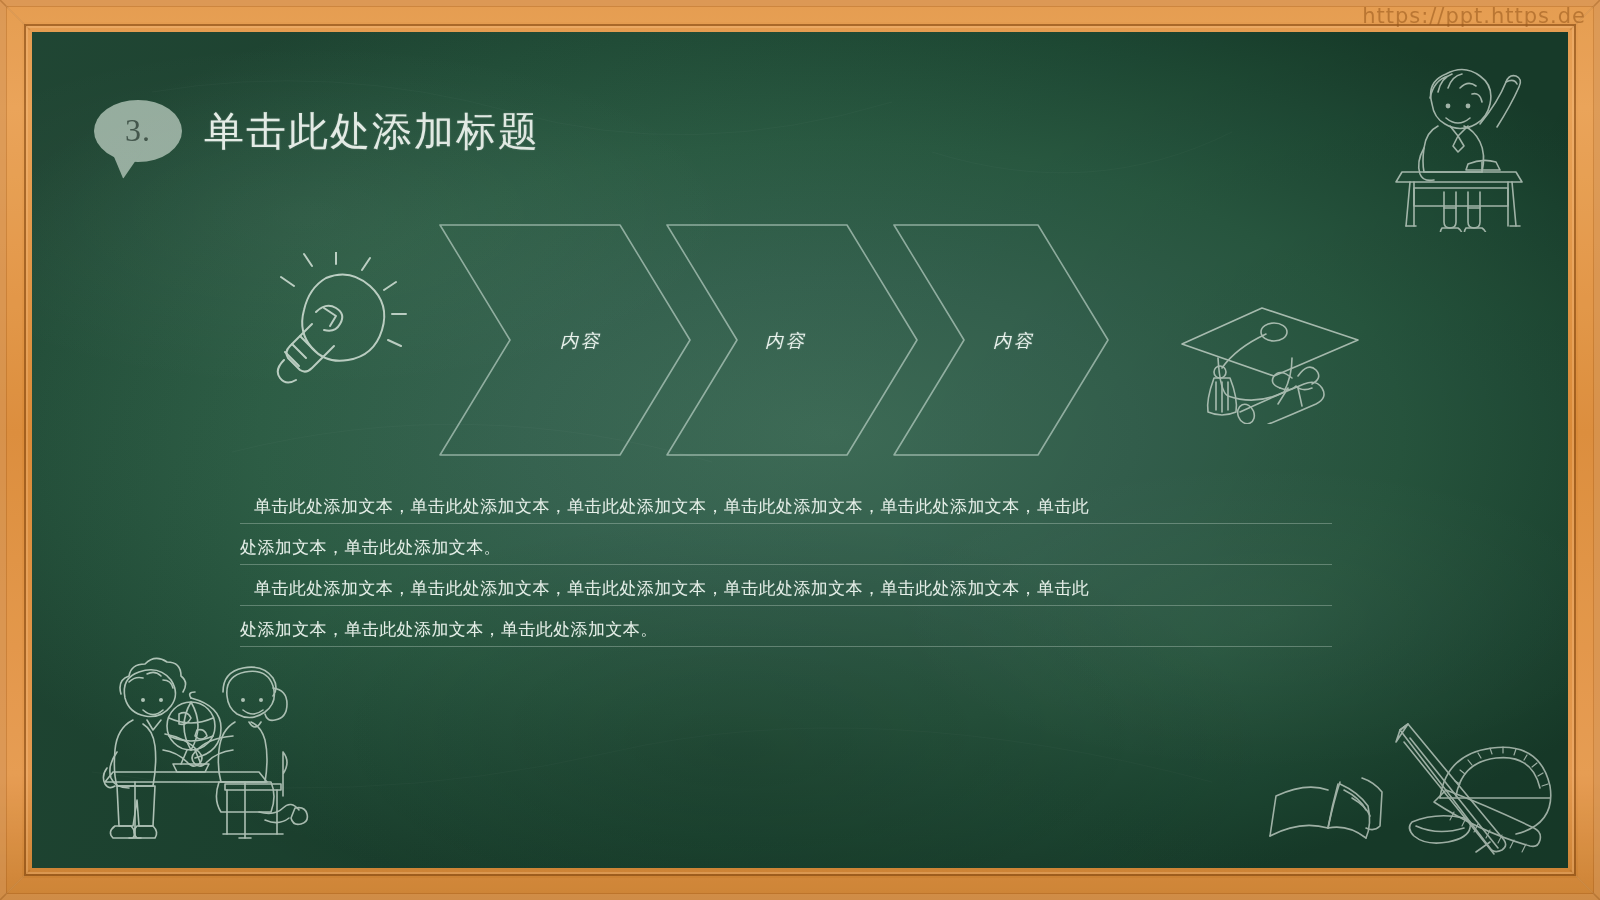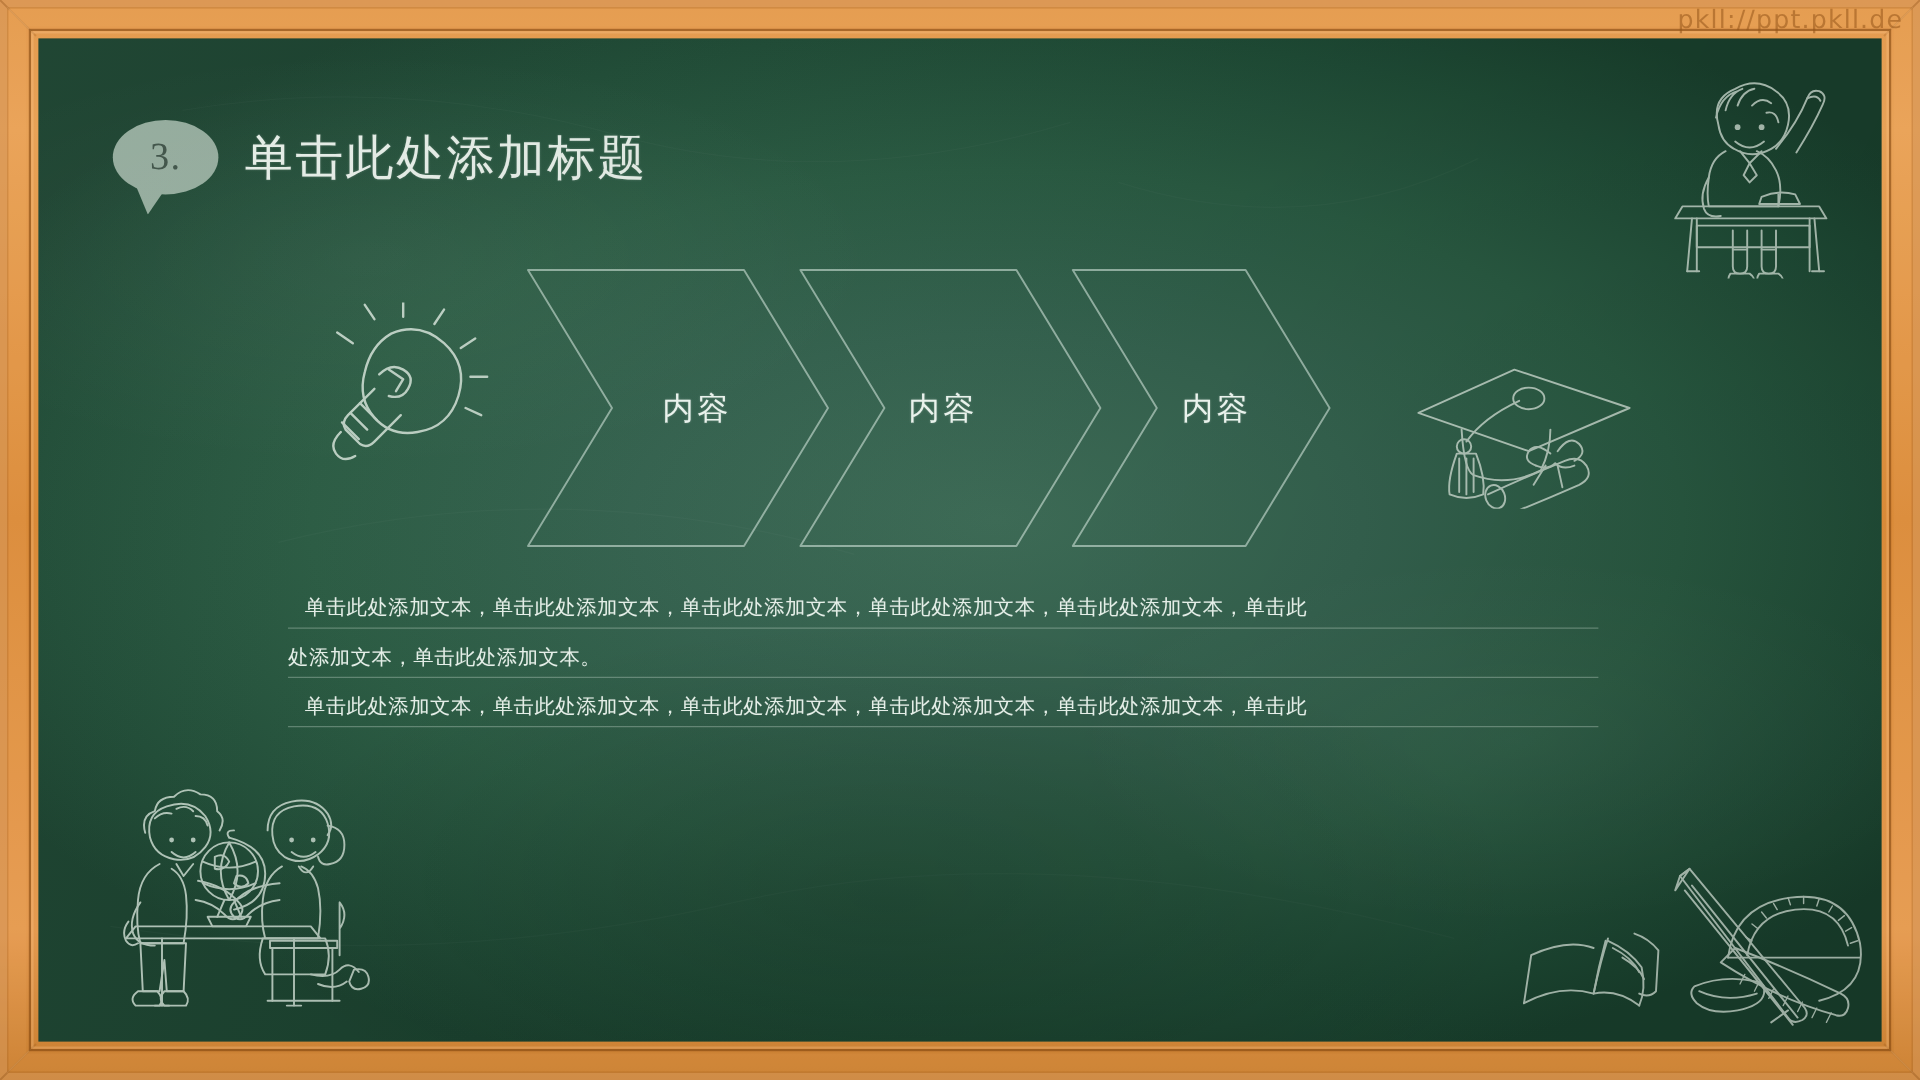--- a/index.html
+++ b/index.html
@@ -86,23 +86,24 @@
   }
   #title{
     color:#e6efe8;font-size:40px;font-weight:400;letter-spacing:2px;
     text-shadow:0 0 2px rgba(255,255,255,.25);
     white-space:nowrap;
   }
 
   
   #chev-wrap{position:absolute;left:0;top:0;width:1600px;height:900px;pointer-events:none;}
   .chev-label{
-    position:absolute;color:#e9f2ec;font-size:26px;letter-spacing:3px;
+    position:absolute;color:#e9f2ec;font-size:18px;letter-spacing:3px;
     text-shadow:0 0 2px rgba(255,255,255,.3);
     transform:translate(-50%,-50%);
+    font-style:italic;
   }
 
   
   #textblock{
     position:absolute;left:240px;top:483px;width:1092px;
   }
   .tline{
     position:relative;height:40px;
     border-bottom:1px solid rgba(225,238,230,.30);
     white-space:nowrap;
@@ -374,19 +375,22 @@
   <div id="textblock">
     <div class="tline">
       <span>单击此处添加文本，单击此处添加文本，单击此处添加文本，单击此处添加文本，单击此处添加文本，单击此</span>
     </div>
     <div class="tline indent">
       <span>处添加文本，单击此处添加文本。</span>
     </div>
     <div class="tline">
       <span>单击此处添加文本，单击此处添加文本，单击此处添加文本，单击此处添加文本，单击此处添加文本，单击此</span>
     </div>
+    <div class="tline indent">
+      <span>处添加文本，单击此处添加文本，单击此处添加文本。</span>
+    </div>
   </div>
 
   <div class="frame-inner-edge"></div>
 
-  <div id="watermark">pkll://ppt.pkll.de</div>
+  <div id="watermark">https://ppt.https.de</div>
 
 </div>
 
 </body></html>

